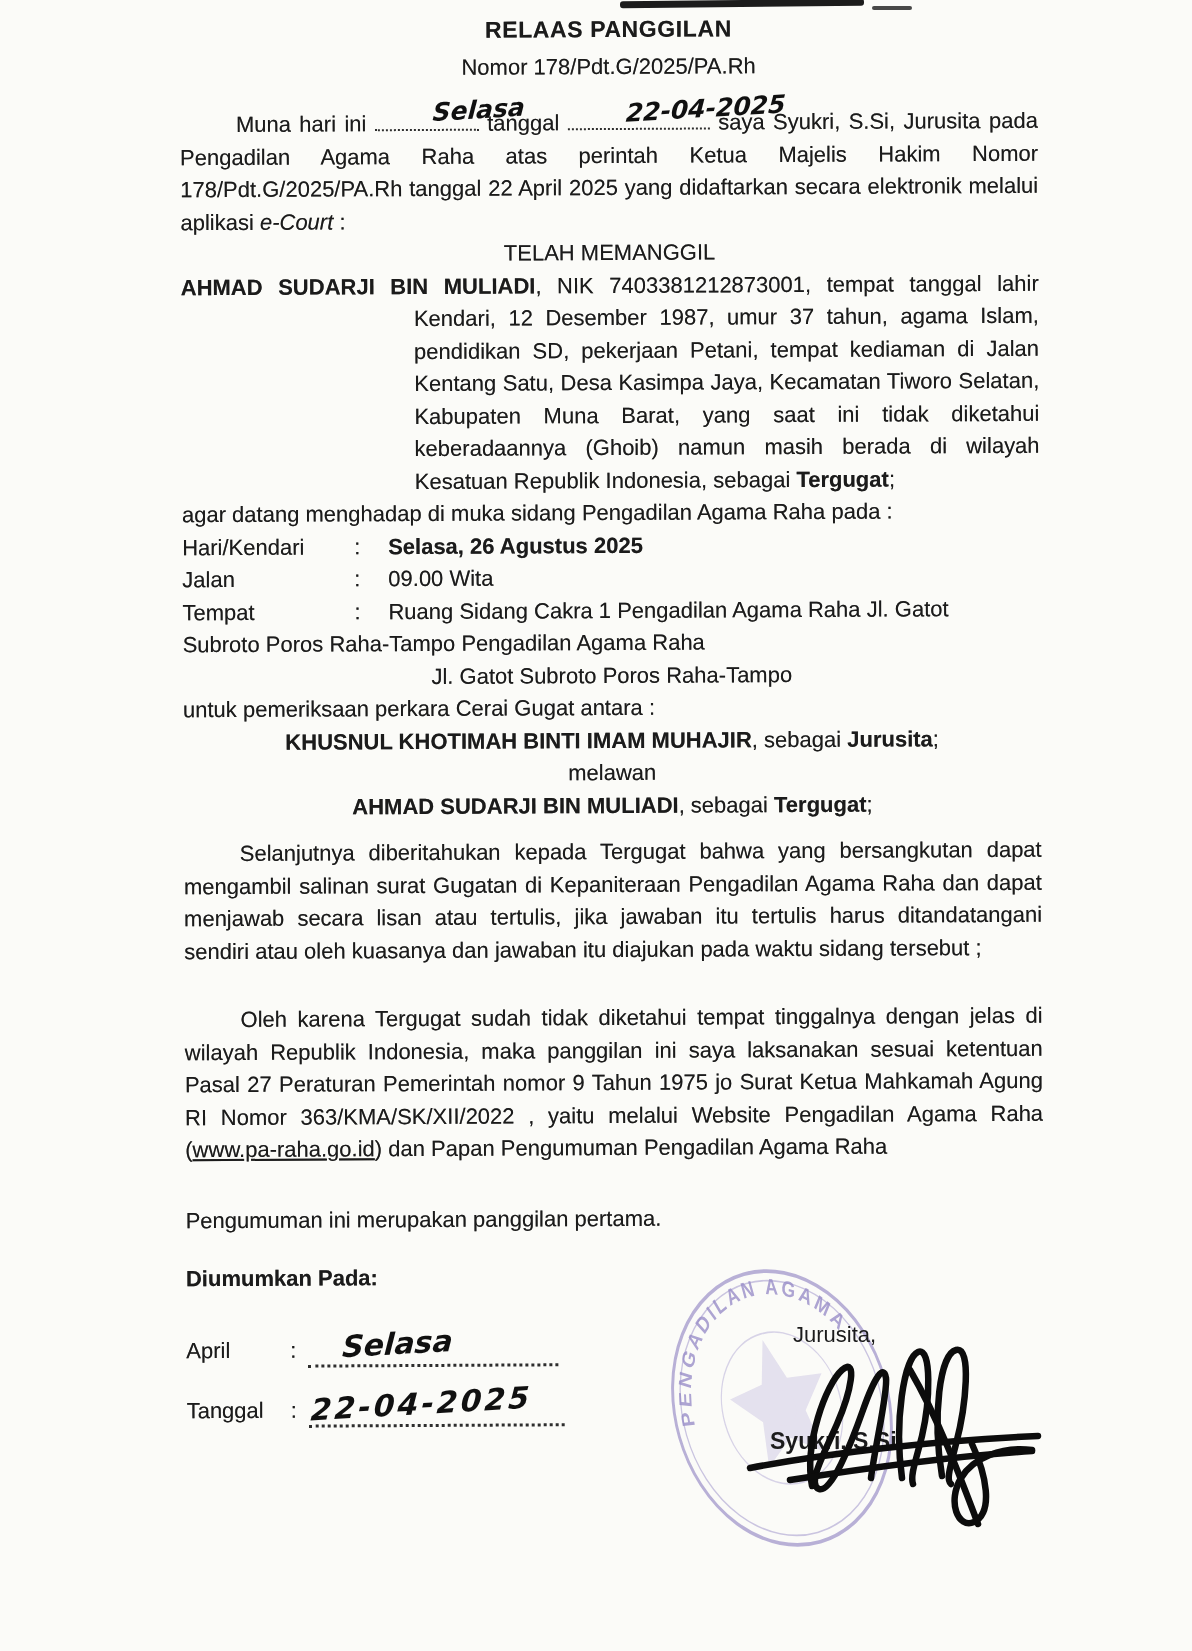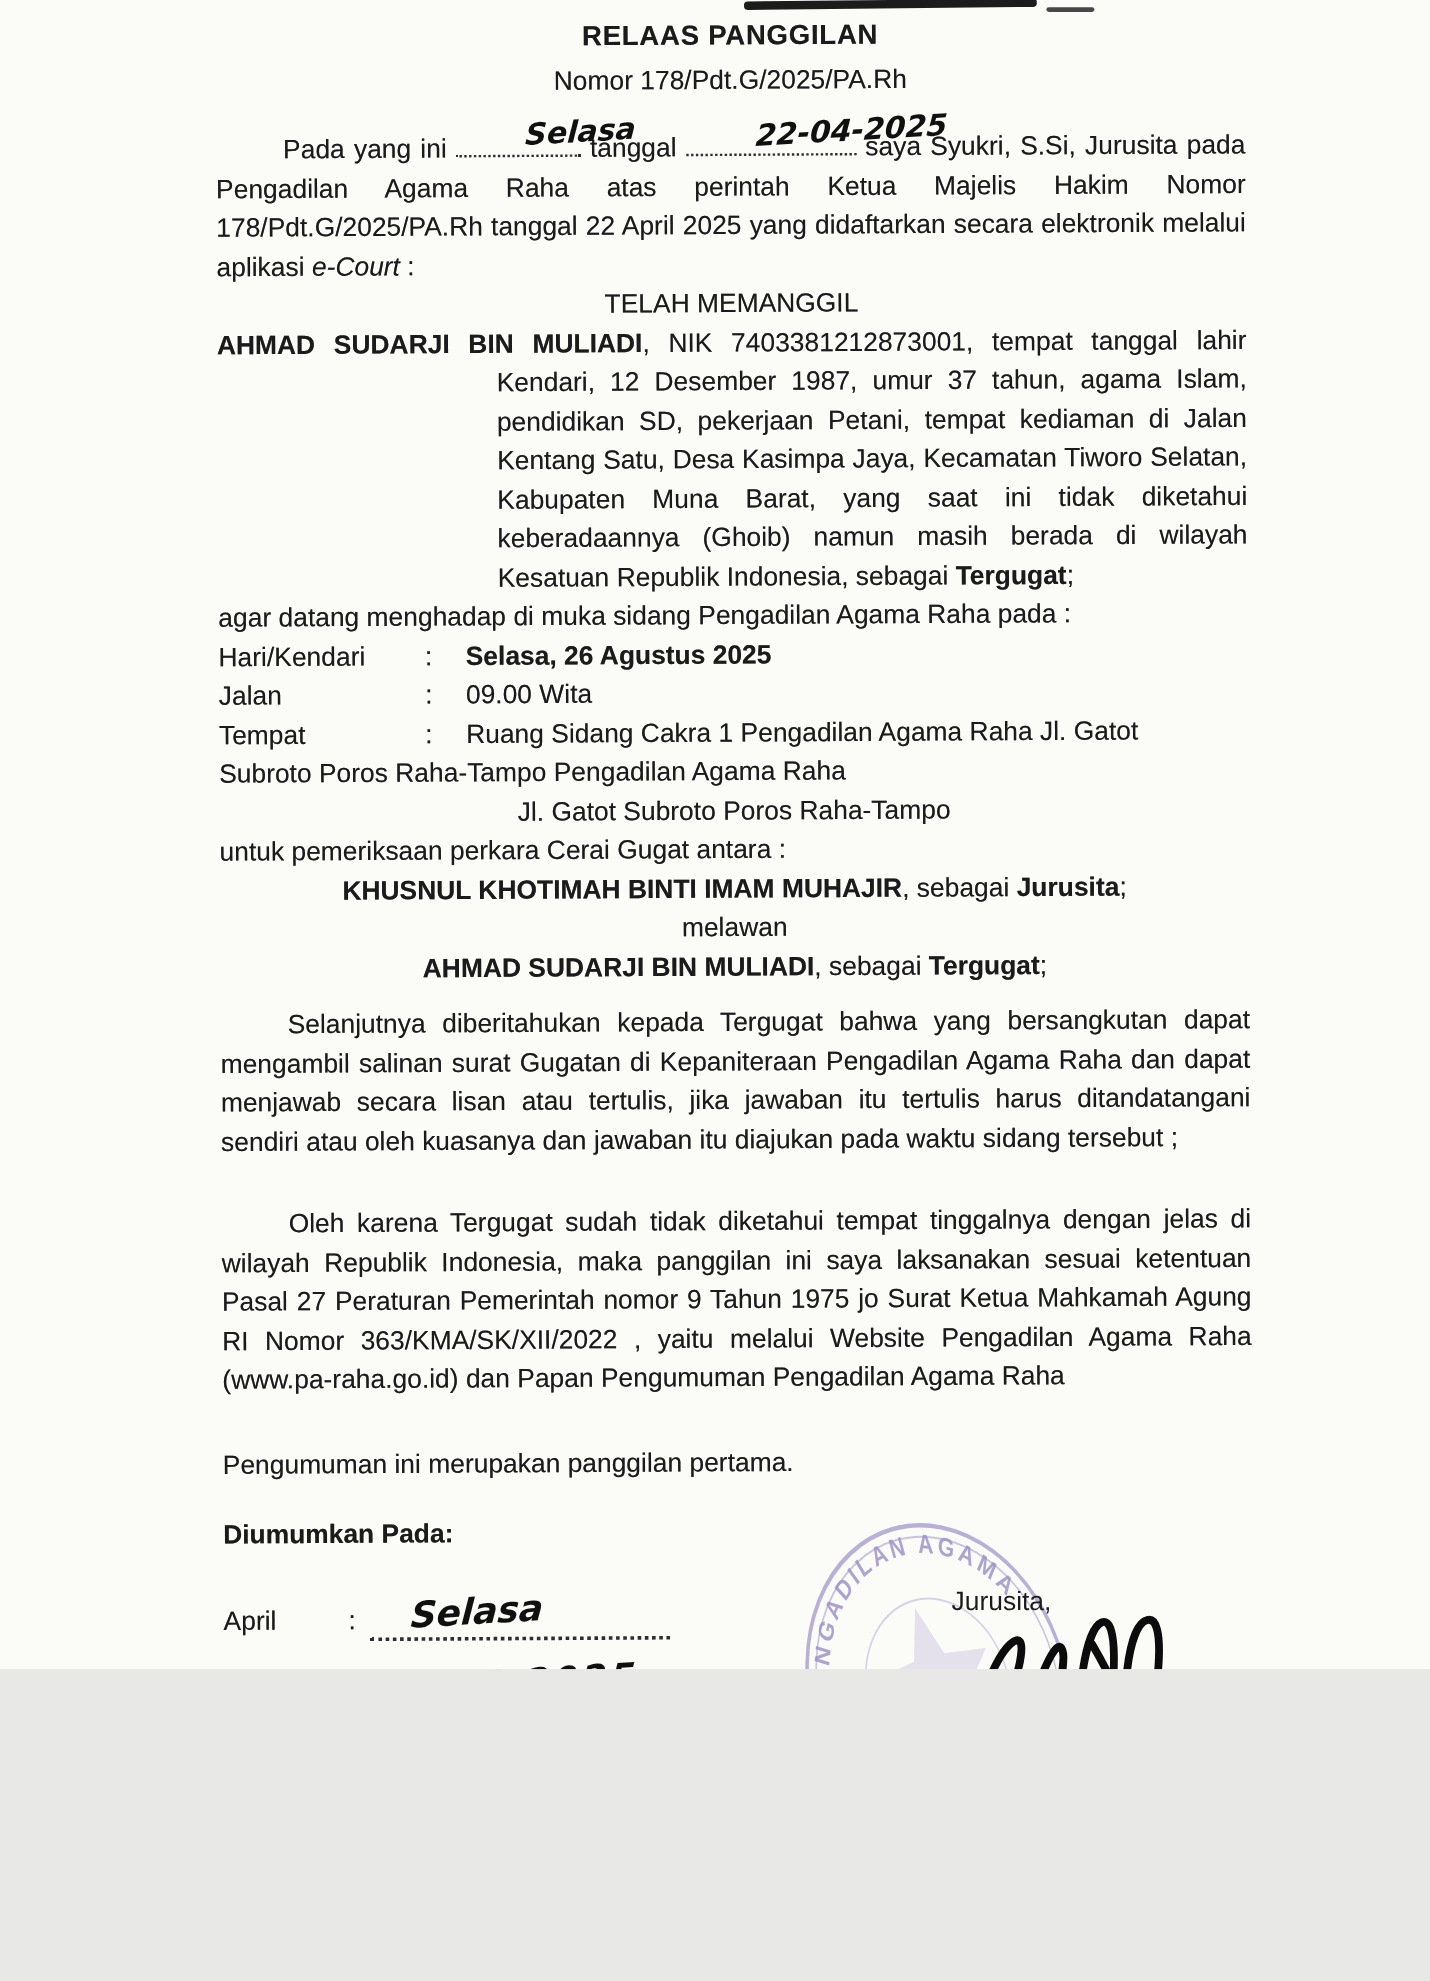--- a/index.html
+++ b/index.html
@@ -1,17 +1,17 @@
 <!DOCTYPE html>
 <html><head>
 <meta charset="utf-8">
 <style>
   html,body { margin:0; padding:0; background:#e8e8e6; }
   .page {
-    position:relative; width:1192px; height:1391px;
+    position:relative; width:1192px; height:1651px;
     background:#fbfbf8; overflow:hidden;
     font-family:"Liberation Sans", sans-serif;
     color:#1b1b1b;
   }
   .content {
     position:absolute; left:183px; top:14px; width:858px;
     transform:rotate(-0.3deg);
     font-size:22px; line-height:32.5px;
     text-shadow:0 0 .5px rgba(20,20,20,.55);
   }
@@ -21,21 +21,21 @@
   .just { text-align:justify; }
   .indent { text-indent:56px; }
   .hang { padding-left:233px; text-indent:-233px; }
   .center { text-align:center; }
   .mt22 { margin-top:22px; }
   .mt14 { margin-top:14px; }
   .mt36 { margin-top:36px; }
   .mt38 { margin-top:38px; }
   .mt26 { margin-top:26px; }
   b { font-weight:700; }
-  .u { }
+  .u { text-decoration:underline; }
   .row { display:flex; }
   .row .lbl { width:172px; flex:none; }
   .row .col { width:34px; flex:none; }
   .row .val { flex:1; }
   .bold { font-weight:700; }
   
   .hw {
     font-family:"DejaVu Sans", sans-serif;
     font-weight:700; font-style:italic;
     transform:rotate(-3deg) skewX(-7deg);
@@ -85,21 +85,21 @@
 
   <div class="artifact bar1"></div>
   <div class="artifact bar2"></div>
 
   <div class="content">
 
     <div class="title">RELAAS PANGGILAN</div>
     <div class="subtitle">Nomor 178/Pdt.G/2025/PA.Rh</div>
 
     <p class="just indent mt22">
-      <span>Pada yang ini</span>
+      <span>Muna hari ini</span>
       <span class="blank blank-day"><span class="hw">Selasa</span></span>
       <span>tanggal</span>
       <span class="blank blank-date"><span class="hw">22-04-2025</span></span>
       <span>saya Syukri, S.Si, Jurusita pada Pengadilan Agama Raha atas perintah Ketua Majelis Hakim Nomor 178/Pdt.G/2025/PA.Rh tanggal 22 April 2025 yang didaftarkan secara elektronik melalui aplikasi</span>
       <i>e-Court</i>
       <span>:</span>
     </p>
 
     <p class="center">TELAH MEMANGGIL</p>
 

